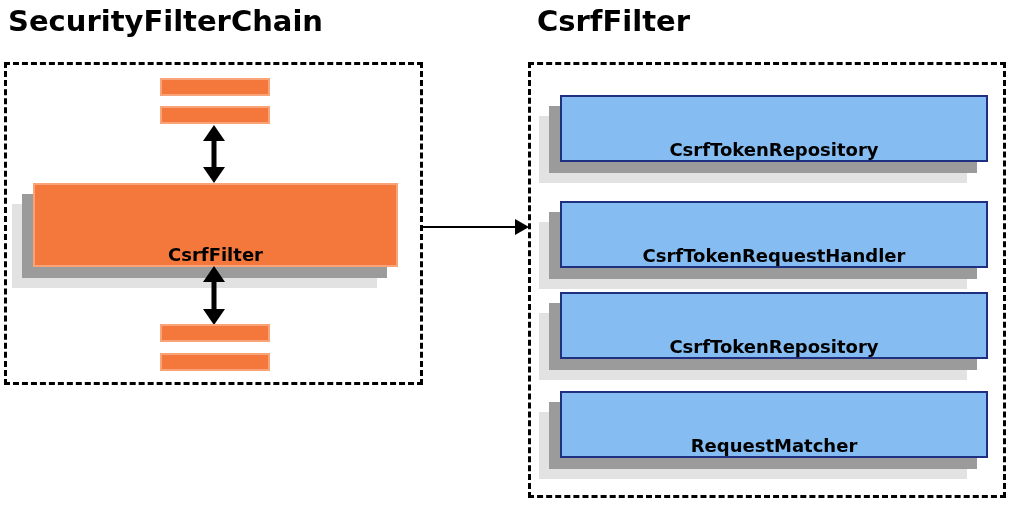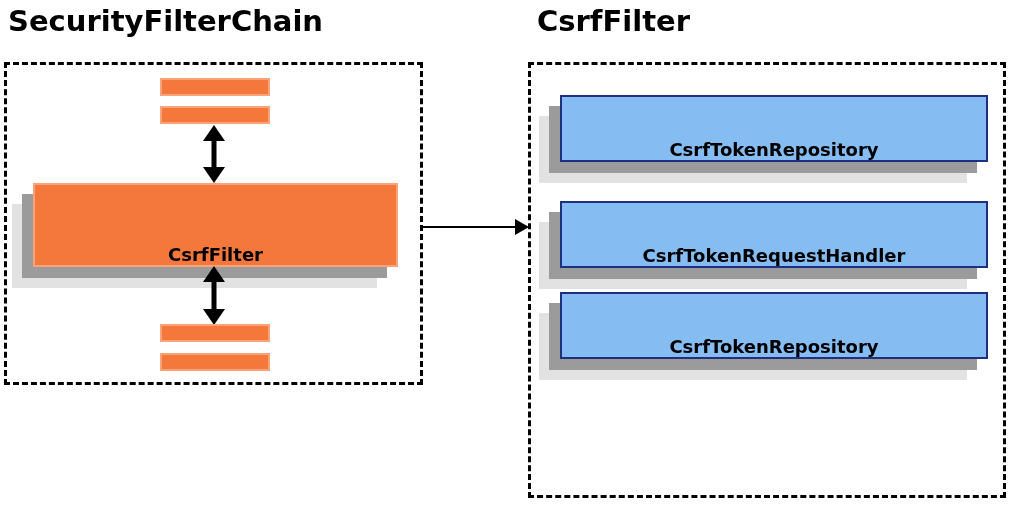--- a/index.html
+++ b/index.html
@@ -128,14 +128,17 @@
   </div>
 
   <div class="node component-node comp-1">
     <span>CsrfTokenRequestHandler</span>
   </div>
 
   <div class="node component-node comp-2">
     <span>CsrfTokenRepository</span>
   </div>
 
+  <div class="node component-node comp-3">
+    <span>RequestMatcher</span>
+  </div>
 
 </div>
 
 </body></html>

